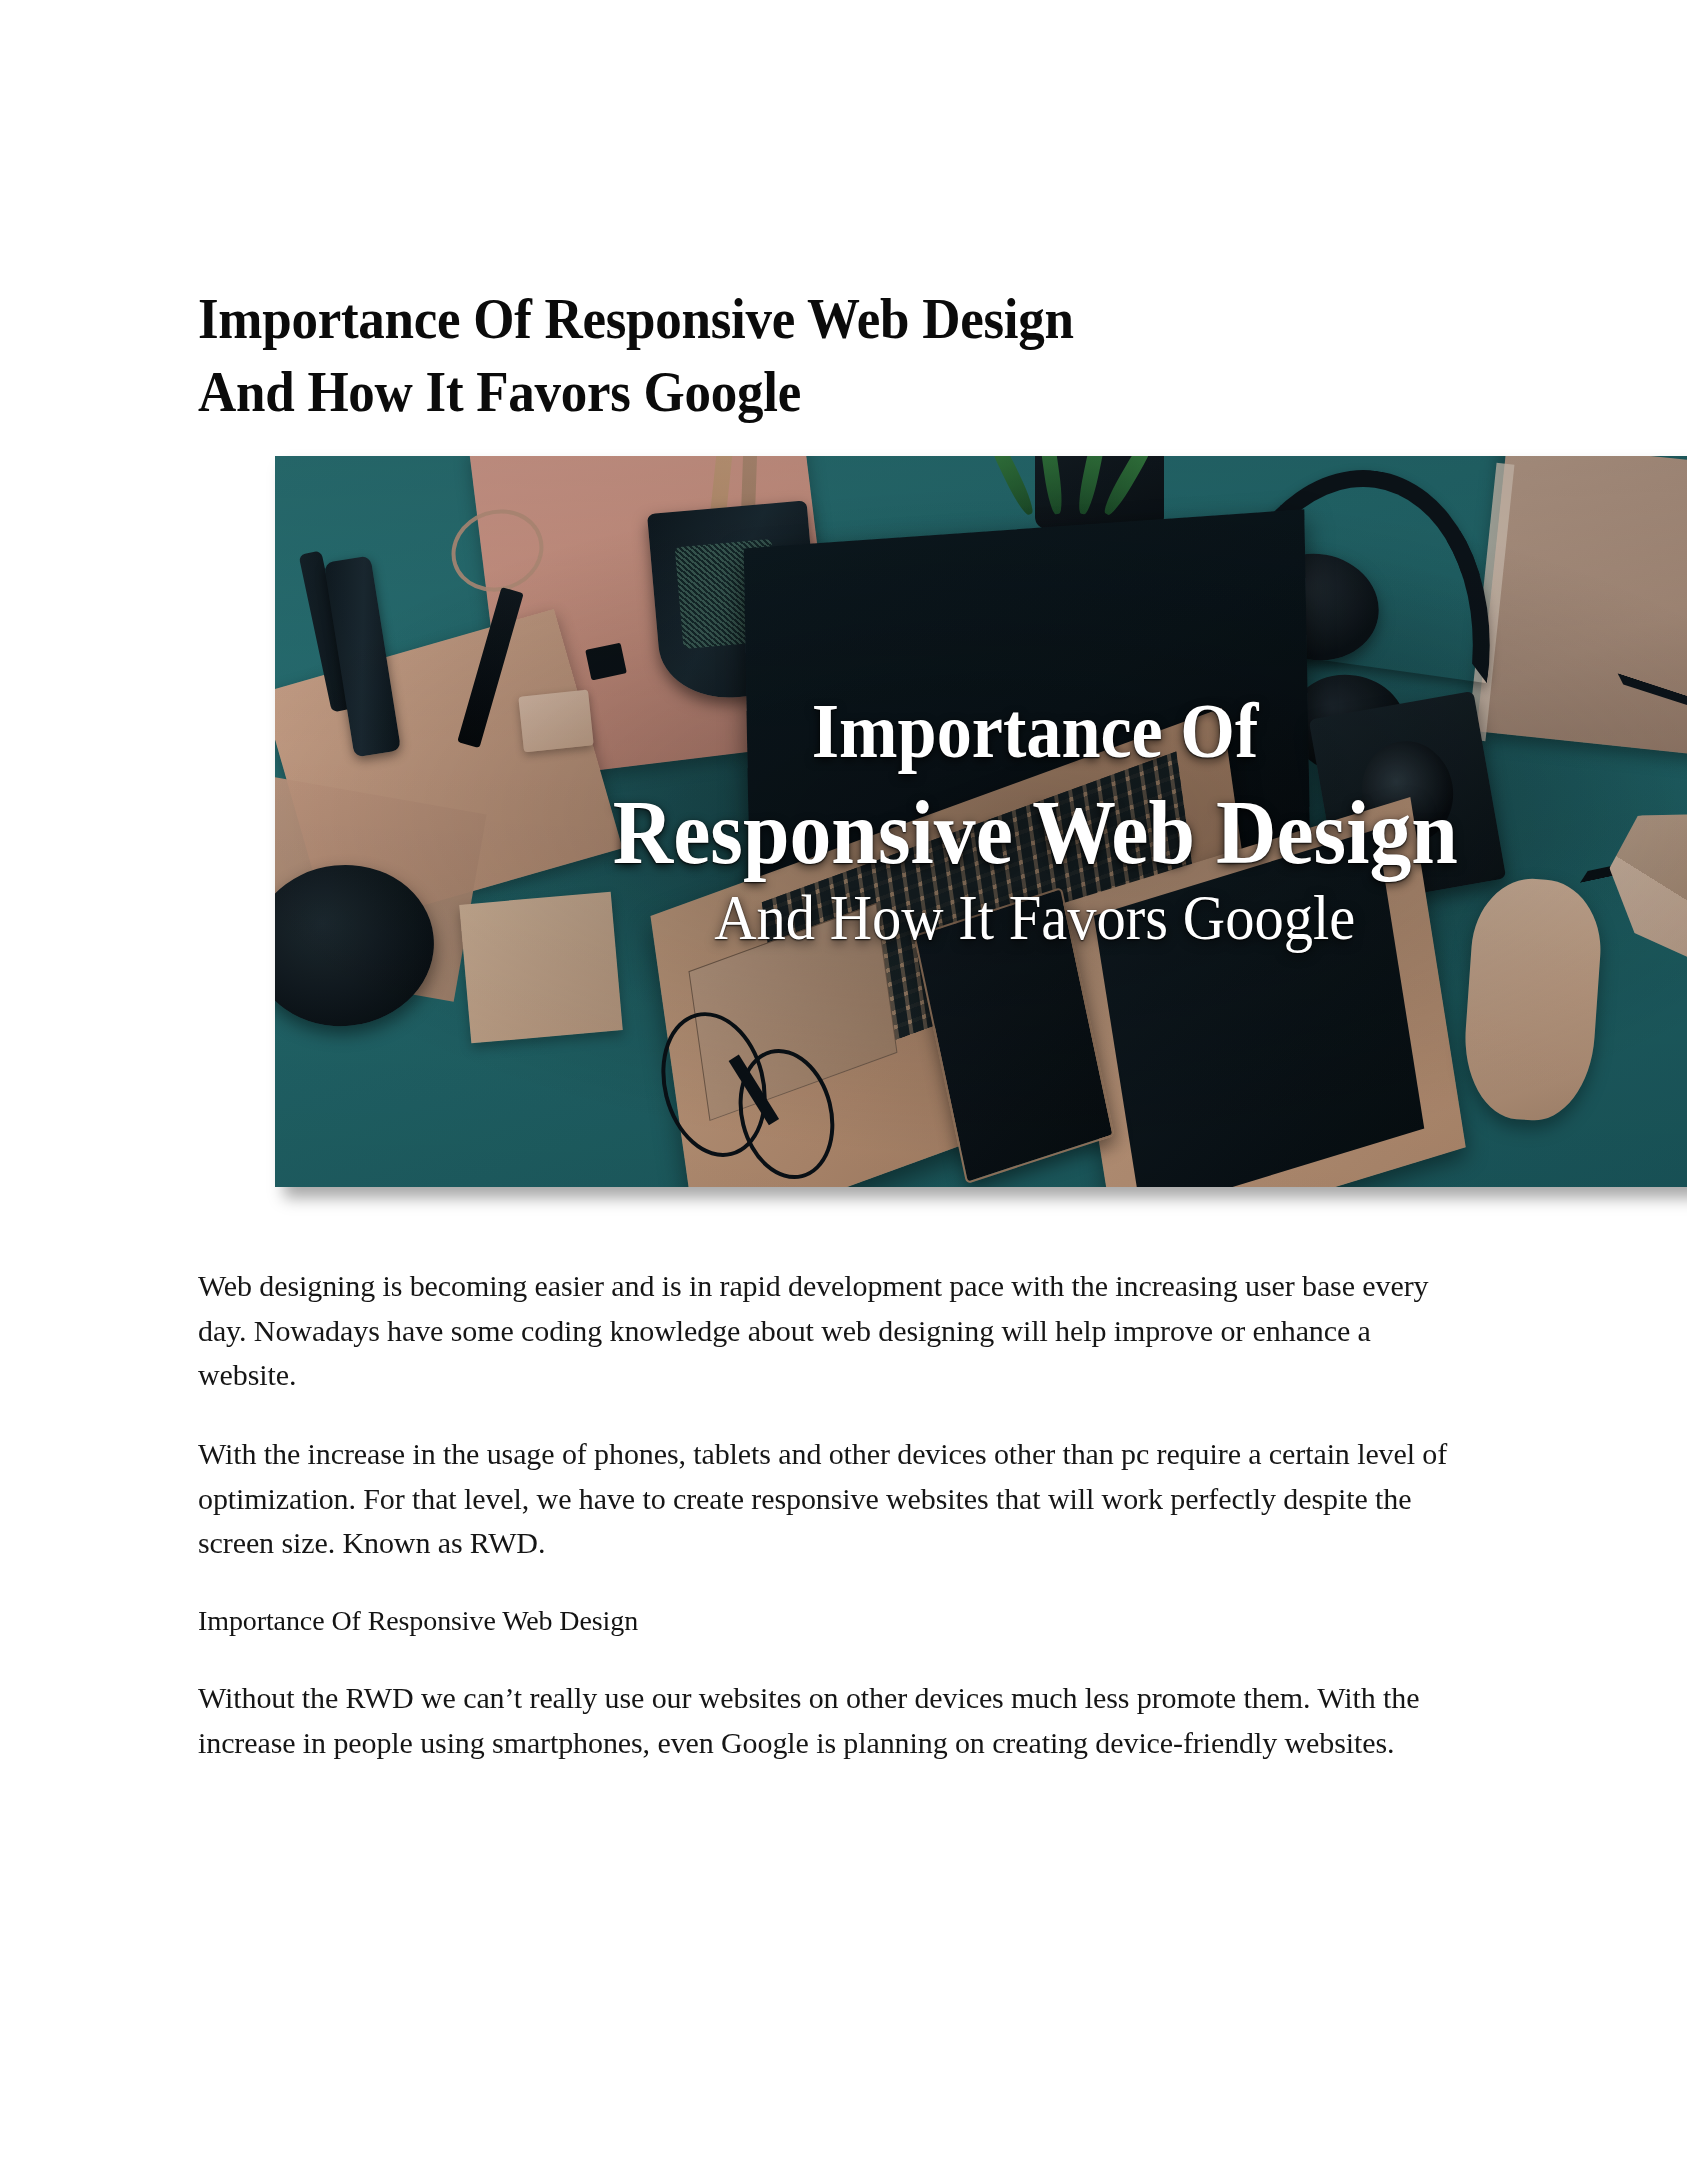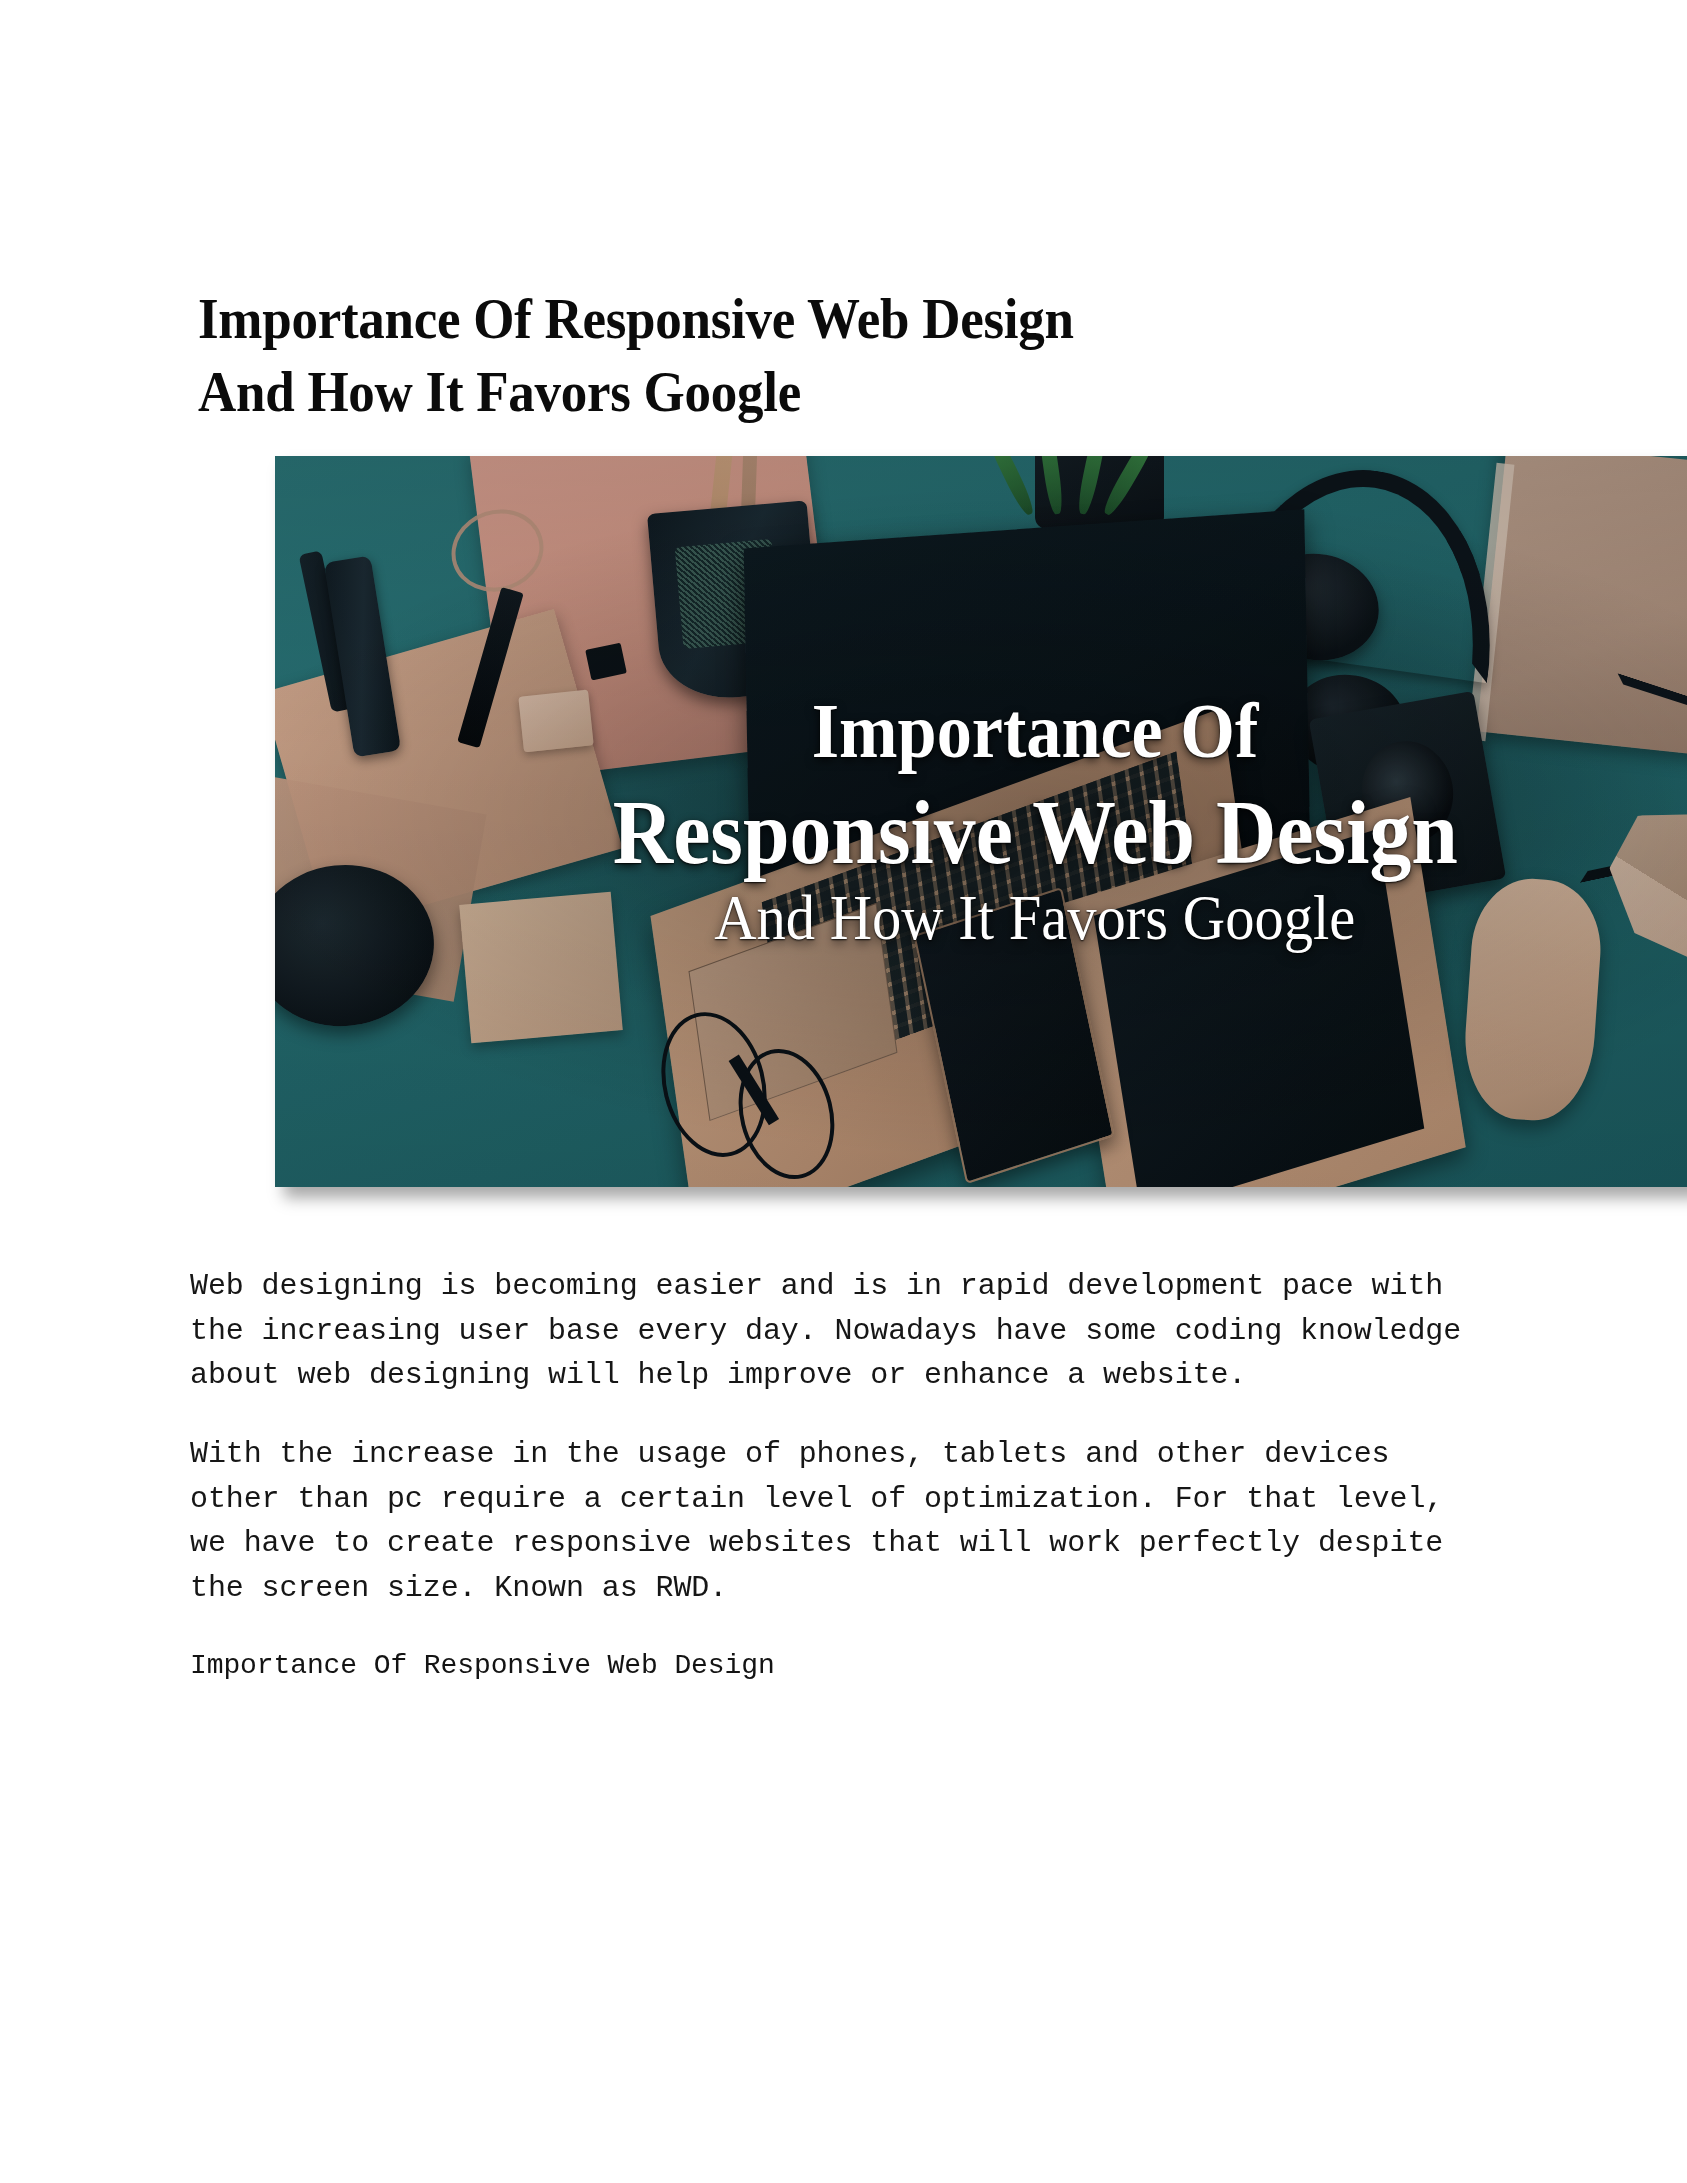--- a/index.html
+++ b/index.html
@@ -431,24 +431,24 @@
   .bt-l3 {
     font-weight: 400;
     font-size: 63px;
     line-height: 1.02;
     transform: scaleX(0.93);
   }
 
   
   .body-block {
     position: absolute;
-    left: 190px;
+    left: 198px;
     top: 1264px;
     width: 1278px;
-    font-family: Liberation Mono, monospace;
+    font-family: Liberation Serif, serif;
     font-size: 30px;
     line-height: 1.49;
     color: #161616;
     letter-spacing: -0.1px;
   }
   .para {
     margin: 0 0 34px 0;
   }
   .subhead {
     margin: 0 0 34px 0;
@@ -534,16 +534,17 @@
         <div class="bt-l2">Responsive Web Design</div>
         <div class="bt-l3">And How It Favors Google</div>
       </div>
     </div>
   </figure>
 
   <div class="body-block">
     <p class="para">Web designing is becoming easier and is in rapid development pace with the increasing user base every day. Nowadays have some coding knowledge about web designing will help improve or enhance a website.</p>
     <p class="para">With the increase in the usage of phones, tablets and other devices other than pc require a certain level of optimization. For that level, we have to create responsive websites that will work perfectly despite the screen size. Known as RWD.</p>
     <p class="subhead">Importance Of Responsive Web Design</p>
+    <p class="para">Without the RWD we can’t really use our websites on other devices much less promote them. With the increase in people using smartphones, even Google is planning on creating device-friendly websites.</p>
   </div>
 
 </div>
 
 
 </body></html>

